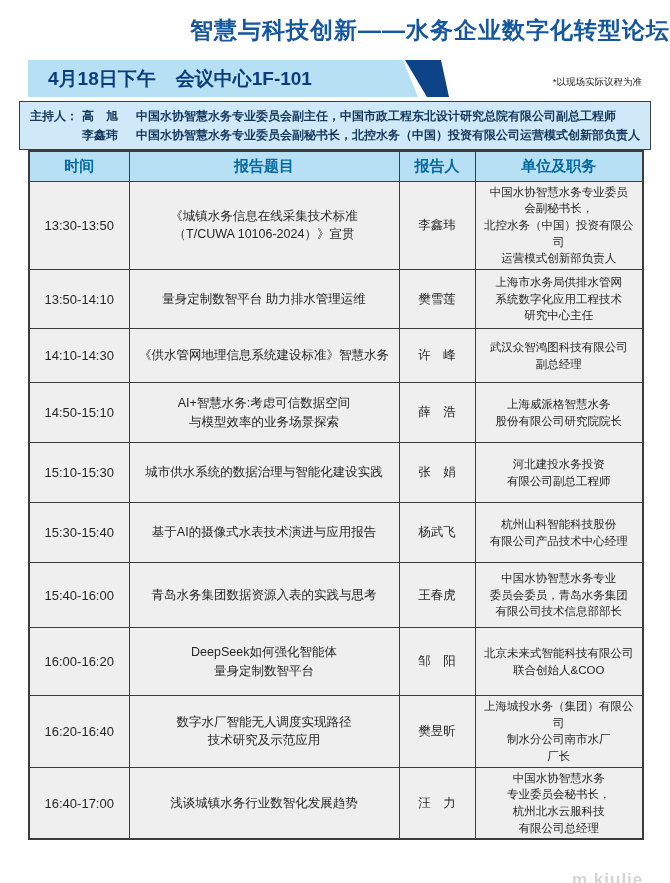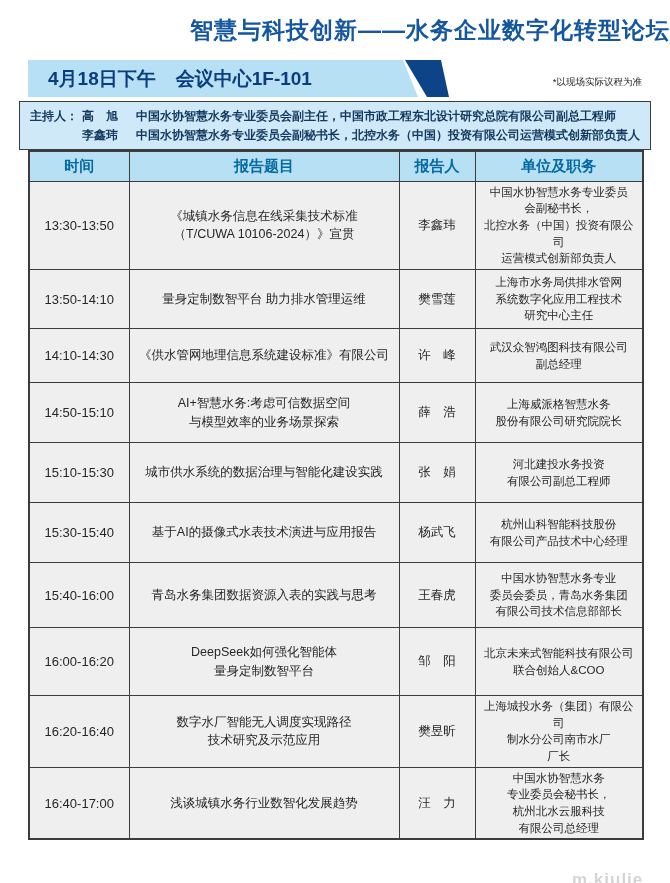--- a/index.html
+++ b/index.html
@@ -122,21 +122,21 @@
       <tr style="height:59px">
         <td class="time-cell">13:50-14:10</td>
         <td class="topic-cell">量身定制数智平台 助力排水管理运维</td>
         <td class="speaker-cell">樊雪莲</td>
         <td class="org-cell">上海市水务局供排水管网
 系统数字化应用工程技术
 研究中心主任</td>
       </tr>
       <tr style="height:54px">
         <td class="time-cell">14:10-14:30</td>
-        <td class="topic-cell">《供水管网地理信息系统建设标准》有限公司</td>
+        <td class="topic-cell">《供水管网地理信息系统建设标准》智慧水务</td>
         <td class="speaker-cell">许　峰</td>
         <td class="org-cell">武汉众智鸿图科技有限公司
 副总经理</td>
       </tr>
       <tr style="height:60px">
         <td class="time-cell">14:50-15:10</td>
         <td class="topic-cell">AI+智慧水务:考虑可信数据空间
 与模型效率的业务场景探索</td>
         <td class="speaker-cell">薛　浩</td>
         <td class="org-cell">上海威派格智慧水务

